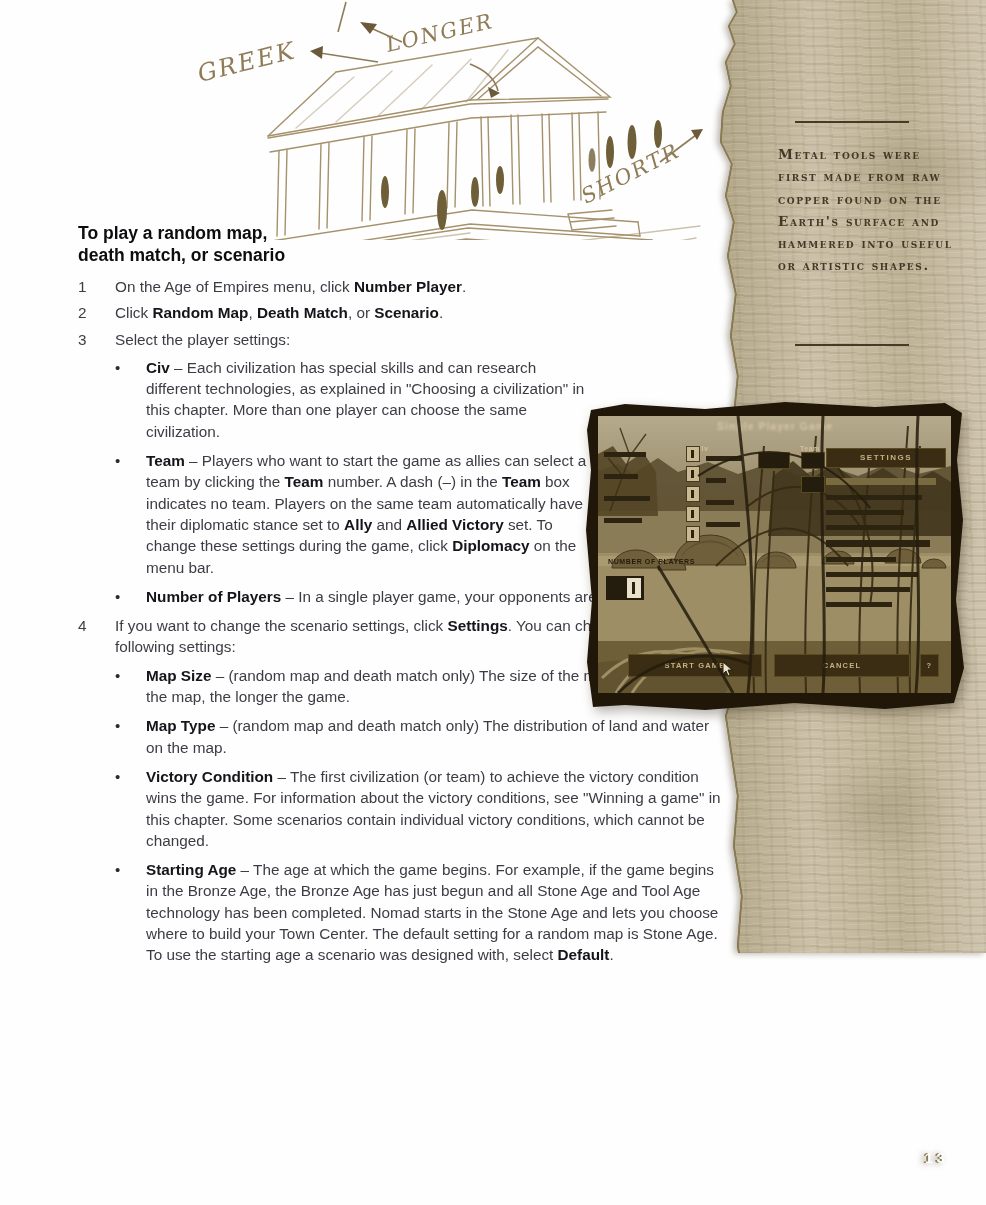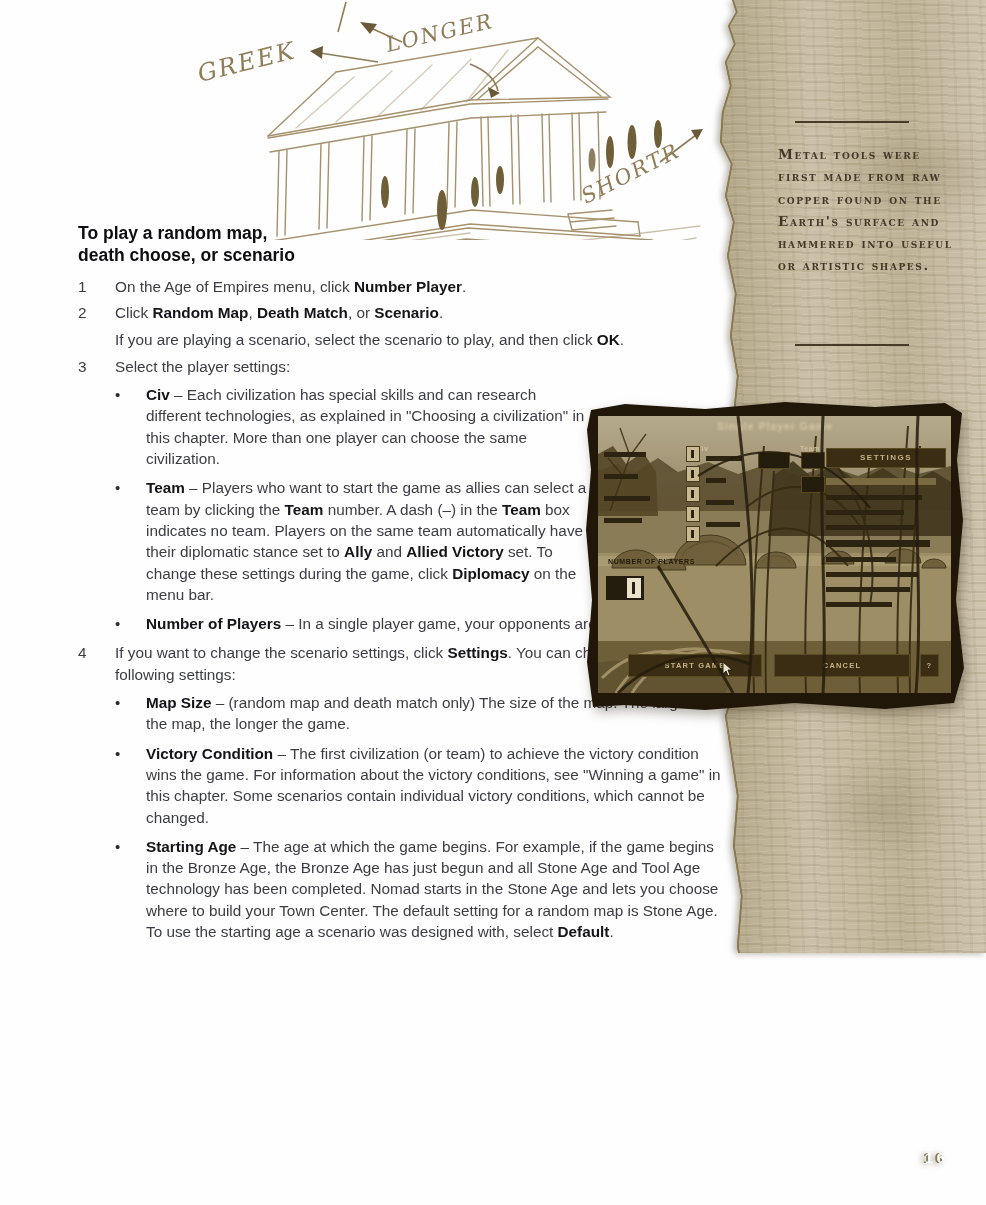--- a/index.html
+++ b/index.html
@@ -83,21 +83,21 @@
   .overlay{left:0;top:0;z-index:3;pointer-events:none;}
 </style>
 </head>
 <body>
 
 <div class="sidebar-wrap">
   <div class="sidebar">
     <div class="side-rule" style="top:121px"></div>
     <div class="side-note">Metal tools were first made from raw copper found on the Earth's surface and hammered into useful or artistic shapes.</div>
     <div class="side-rule" style="top:344px"></div>
-    <div class="page-num">16</div>
+    <div class="page-num">13</div>
   </div>
 </div>
 
 <svg class="sketch" viewBox="0 0 580 240">
   <g stroke="#a5916b" stroke-width="1.4" fill="none" stroke-linecap="round">
 
     <path d="M330,100 L398,38 L470,97 Z"></path>
     <path d="M338,99 L398,47 L461,96"></path>
     <path d="M398,38 L196,72"></path>
     <path d="M330,100 L128,136"></path>
@@ -176,33 +176,32 @@
     <polygon points="563,129 551,130 557,140"></polygon>
   </g>
   <text x="0" y="0" font-size="24" transform="translate(60,82) rotate(-14)">GREEK</text>
   <text x="0" y="0" font-size="21" transform="translate(248,52) rotate(-13)">LONGER</text>
   <text x="0" y="0" font-size="21" transform="translate(446,204) rotate(-27)">SHORTR</text>
 </svg>
 
 <div class="main">
   <h1 class="head">
     <span>To play a random map,</span><br>
-    <span>death choose, or scenario</span>
+    <span>death match, or scenario</span>
   </h1>
 
   <div class="step">
     <span class="stepnum">1</span>
     <span class="w590"><span>On the Age of Empires menu, click </span><b>Number Player</b><span>.</span></span>
   </div>
 
   <div class="step">
     <span class="stepnum">2</span>
     <span class="w590"><span>Click </span><b>Random Map</b><span>, </span><b>Death Match</b><span>, or </span><b>Scenario</b><span>.</span></span>
   </div>
-  <div class="para w590"><span>If you are playing a scenario, select the scenario to play, and then click </span><b>OK</b><span>.</span></div>
 
   <div class="step">
     <span class="stepnum">3</span>
     <span class="w590"><span>Select the player settings:</span></span>
   </div>
   <div class="bullets">
     <div class="bullet">
       <span class="dot"></span>
       <span class="w440"><b>Civ</b><span> – Each civilization has special skills and can research different technologies, as explained in "Choosing a civilization" in this chapter. More than one player can choose the same civilization.</span></span>
     </div>
@@ -217,20 +216,24 @@
   </div>
 
   <div class="step">
     <span class="stepnum">4</span>
     <span class="w565"><span>If you want to change the scenario settings, click </span><b>Settings</b><span>. You can change the following settings:</span></span>
   </div>
   <div class="bullets">
     <div class="bullet">
       <span class="dot"></span>
       <span class="w560"><b>Map Size</b><span> – (random map and death match only) The size of the map. The larger the map, the longer the game.</span></span>
+    </div>
+    <div class="bullet">
+      <span class="dot"></span>
+      <span class="w580"><b>Map Type</b><span> – (random map and death match only) The distribution of land and water on the map.</span></span>
     </div>
     <div class="bullet">
       <span class="dot"></span>
       <span class="w580"><b>Victory Condition</b><span> – The first civilization (or team) to achieve the victory condition wins the game. For information about the victory conditions, see "Winning a game" in this chapter. Some scenarios contain individual victory conditions, which cannot be changed.</span></span>
     </div>
     <div class="bullet">
       <span class="dot"></span>
       <span class="w585"><b>Starting Age</b><span> – The age at which the game begins. For example, if the game begins in the Bronze Age, the Bronze Age has just begun and all Stone Age and Tool Age technology has been completed. Nomad starts in the Stone Age and lets you choose where to build your Town Center. The default setting for a random map is Stone Age. To use the starting age a scenario was designed with, select </span><b>Default</b><span>.</span></span>
     </div>
   </div>

